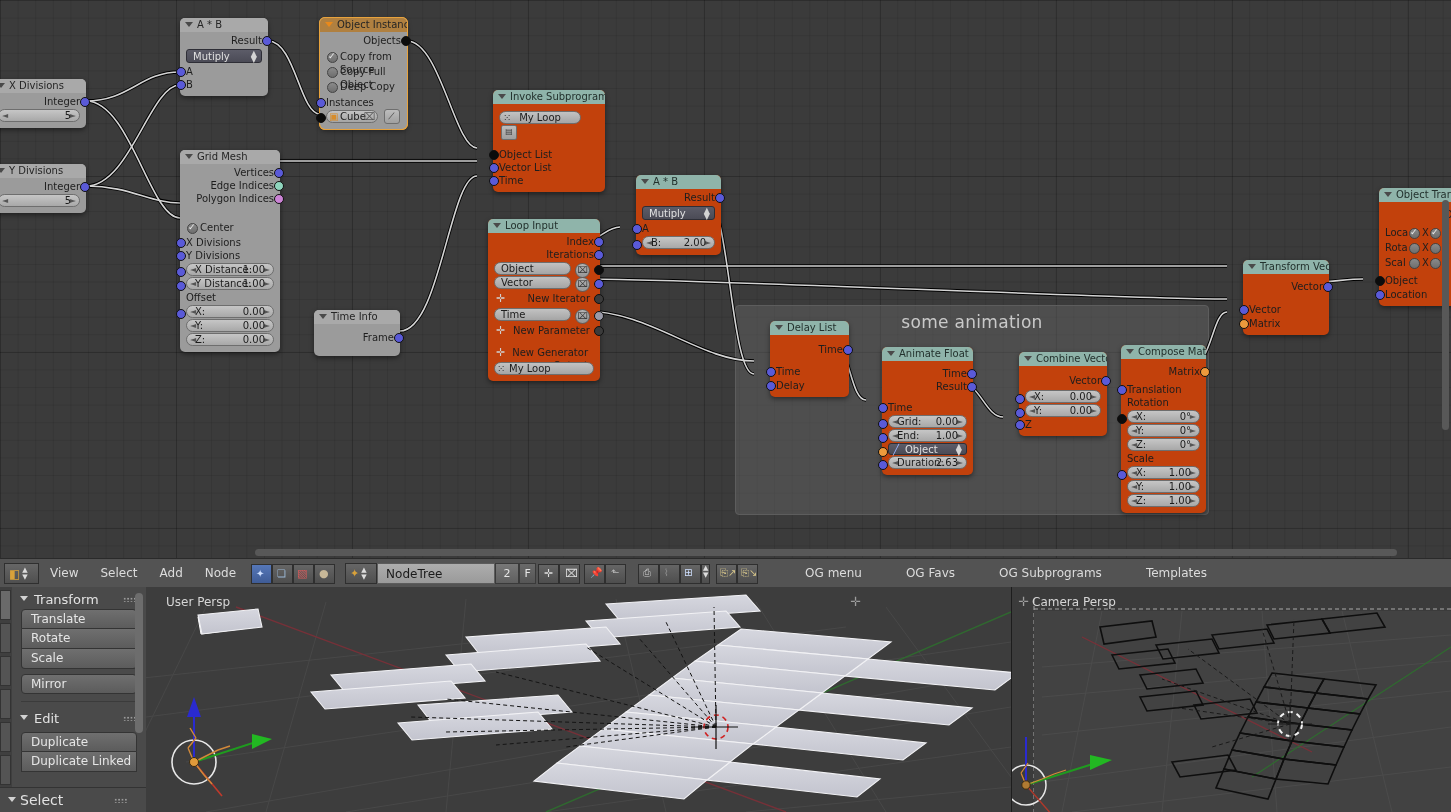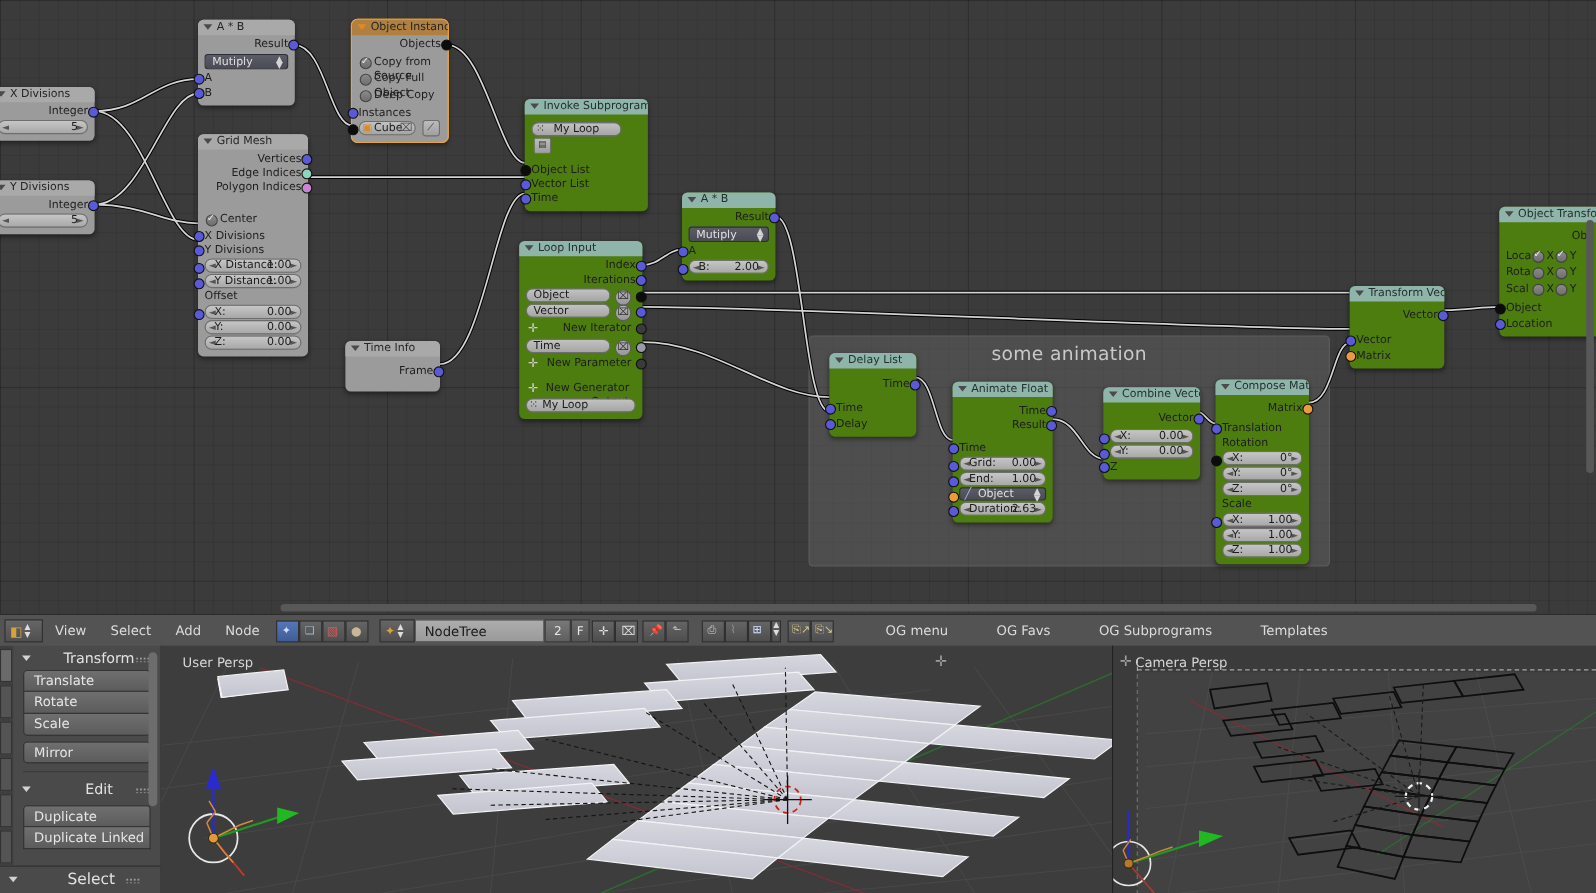--- a/index.html
+++ b/index.html
@@ -21,21 +21,21 @@
     background-size:176px 176px;}
 
   .frame-box{position:absolute;background:rgba(108,108,108,.40);
     border:1px solid #5d5d5d;border-radius:4px;}
   .frame-label{position:absolute;width:100%;text-align:center;top:6px;
     font-size:17px;color:#c9c9c9;letter-spacing:.3px;}
 
   .node{position:absolute;border-radius:5px;
     box-shadow:0 2px 5px rgba(0,0,0,.45);}
   .node.grey{background:#9b9b9b;}
-  .node.green{background:#4d7c0f;}
+  .node.green{background:#c2410c;margin-left:16px;}
   .node.selected{outline:1px solid #e8a33d;outline-offset:0;
     box-shadow:0 0 0 1px #e8a33d,0 2px 5px rgba(0,0,0,.45);}
   .nhead{height:14px;border-radius:5px 5px 0 0;position:relative;
     font-size:10px;line-height:14px;padding-left:17px;color:#1f1f1f;
     white-space:nowrap;overflow:hidden;}
   .grey .nhead{background:#a9a9a9;color:#252525;}
   .green .nhead{background:#8fb4aa;color:#23312d;}
   .tri{position:absolute;left:5px;top:4px;width:0;height:0;
     border-left:4px solid transparent;border-right:4px solid transparent;
     border-top:5px solid #4a4a4a;}
@@ -117,21 +117,21 @@
 
   
   #bottom{position:absolute;left:0;top:587px;width:1451px;height:225px;}
   #toolshelf{position:absolute;left:0;top:0;width:146px;height:200px;
     background:#4a4a4a;border-right:1px solid #2a2a2a;overflow:hidden;}
   #tabstrip{position:absolute;left:0;top:0;width:12px;height:200px;background:#3f3f3f;}
   .vtab{width:11px;margin-top:3px;height:30px;background:#545454;
     border:1px solid #333;box-sizing:border-box;}
   .vtab.sel{background:#6a6a6a;}
   .panelhdr{position:relative;height:19px;line-height:19px;font-size:13px;
-    color:#e2e2e2;padding-left:22px;text-align:center;}
+    color:#e2e2e2;padding-left:22px;}
   .panelhdr .ptri{position:absolute;left:8px;top:6px;width:0;height:0;
     border-left:4.5px solid transparent;border-right:4.5px solid transparent;
     border-top:5.5px solid #d2d2d2;}
   .grip{position:absolute;right:9px;top:7px;width:14px;height:5px;
     background-image:radial-gradient(#9a9a9a 38%,transparent 40%);
     background-size:3.4px 3.4px;}
   .tbtn{height:20px;background:linear-gradient(#6f6f6f,#5c5c5c);
     border:1px solid #343434;font-size:12px;line-height:19px;color:#e6e6e6;
     padding-left:9px;box-sizing:border-box;margin:0 9px;}
   .tbtn.top{border-radius:4px 4px 0 0;}
@@ -321,21 +321,21 @@
             <span style="position:absolute;right:2px;top:0;color:#555;">⌧</span>
           </div>
           <div style="display:inline-block;width:14px;height:13px;border-radius:3px;
                       background:linear-gradient(#bdbdbd,#a0a0a0);border:1px solid #6e6e6e;
                       vertical-align:top;margin-left:2px;font-size:9px;text-align:center;
                       line-height:12px;color:#333;">⟋</div>
         </div>
       </div>
     </div>
 
-    <div class="node grey" style="left:180px;top:122px;width:100px;">
+    <div class="node grey" style="left:180px;top:150px;width:100px;">
       <div class="nhead">
         <span class="tri"></span>
         <span>Grid Mesh</span>
       </div>
       <div class="nbody">
         <div class="row out">
           <span>Vertices</span>
           <span class="sock s-blue s-r" style="top:2px;"></span>
         </div>
         <div class="row out">

